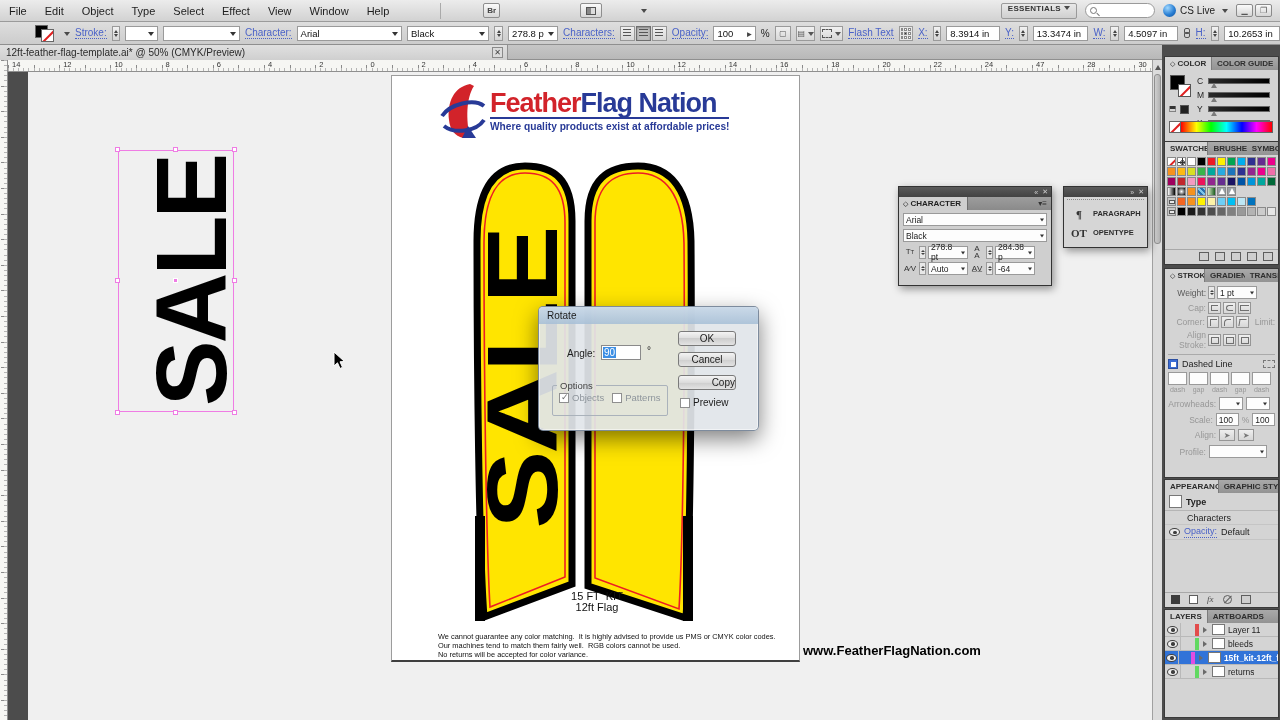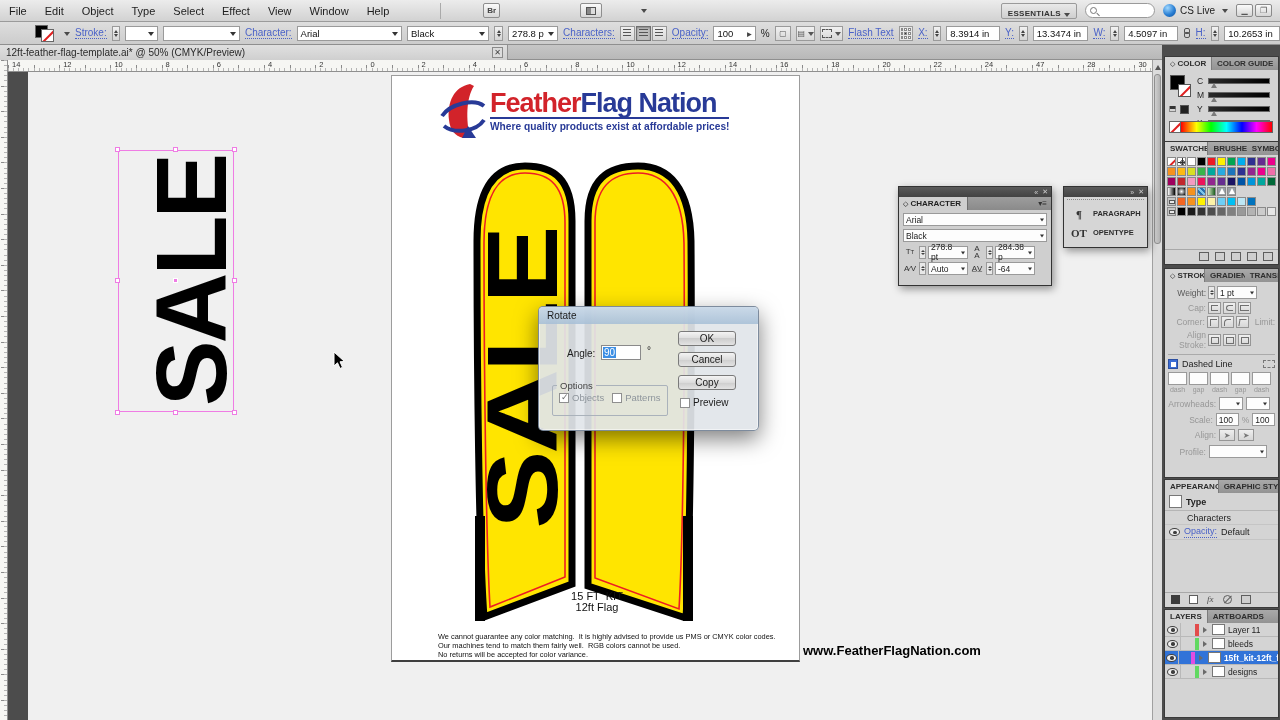--- a/index.html
+++ b/index.html
@@ -7,21 +7,21 @@
   body { font-family:"Liberation Sans","DejaVu Sans",sans-serif; background:#4c4c4c; position:relative; font-size:10px; color:#222; }
   .abs { position:absolute; }
 
   
   #menubar { left:0; top:0; width:1280px; height:22px; background:linear-gradient(#ececec,#d2d2d2); border-bottom:1px solid #9b9b9b; display:flex; align-items:center; z-index:40;gap:36px;}
   .menu-item { padding:0 9px; font-size:11px; color:#1d1d1d; line-height:22px; cursor:default; }
   .mb-sep { width:1px; height:16px; background:#aaa; margin:0 6px; }
   .mini-btn { height:15px; border:1px solid #8e8e8e; border-radius:2px; background:linear-gradient(#fafafa,#d8d8d8); display:flex; align-items:center; justify-content:center; font-size:8px; font-weight:bold; color:#444; padding:0 3px; }
   .dd-caret { width:0;height:0;border:3px solid transparent;border-top:4px solid #4a4a4a; margin-left:3px; transform:translateY(2px);}
   #mb-right { margin-left:auto; display:flex; align-items:center; gap:8px; padding-right:8px;}
-  #workspace-btn { border:1px solid #9a9a9a; border-radius:2px; background:linear-gradient(#e9e9e9,#cfcfcf); height:16px; padding:0 6px; display:flex; align-items:flex-end; font-size:8px; font-weight:bold; color:#333; letter-spacing:.3px;}
+  #workspace-btn { border:1px solid #9a9a9a; border-radius:2px; background:linear-gradient(#e9e9e9,#cfcfcf); height:16px; padding:0 6px; display:flex; align-items:flex-start; font-size:8px; font-weight:bold; color:#333; letter-spacing:.3px;}
   #search-box { width:70px; height:15px; background:#fff; border:1px solid #9a9a9a; border-radius:8px; display:flex; align-items:center; padding:0 4px;}
   .lens { width:7px;height:7px;border:1.4px solid #777;border-radius:50%;position:relative;}
   .lens::after{content:'';position:absolute;width:4px;height:1.4px;background:#777;left:5px;top:6px;transform:rotate(45deg);}
   #cslive { display:flex;align-items:center;gap:4px;font-size:10px;color:#222;}
   #cslive-orb{width:13px;height:13px;border-radius:50%;background:radial-gradient(circle at 35% 30%,#9fd8ff,#2a7fd4 55%,#0b4e9b);}
   .winctl{width:17px;height:13px;border:1px solid #8a8a8a;background:linear-gradient(#fbfbfb,#d5d5d5);border-radius:2px;display:flex;align-items:center;justify-content:center;font-size:8px;color:#555;}
 
   
   #controlbar { left:0; top:22px; width:1280px; height:23px; background:linear-gradient(#dedede,#cccccc); border-bottom:1px solid #8f8f8f; display:flex; align-items:center; gap:5px; padding-left:35px; z-index:40;}
   .blue-label { color:#4a62c8; font-size:10px; border-bottom:1px dotted #4a62c8; line-height:11px; white-space:nowrap; cursor:pointer;}
@@ -736,21 +736,21 @@
           <span class="lname">15ft_kit-12ft_f...</span>
         </div>
         <div class="lrow">
           <span style="display: flex; align-items: center; justify-content: center; width: 15px;">
             <span class="eye"></span>
           </span>
           <span class="cell-div" style="width: 13px;"></span>
           <span class="chip" style="background: rgb(98, 217, 98);"></span>
           <span class="tri"></span>
           <span class="thumb"></span>
-          <span class="lname">designs</span>
+          <span class="lname">returns</span>
         </div>
       </div>
   </div>
 </div>
 
 <div id="char-float" class="abs">
   <div class="float-head">
     <span>«</span>
     <span>✕</span>
   </div>
@@ -835,21 +835,21 @@
   <div id="rotate-title">
     <span>Rotate</span>
   </div>
   <span id="dlg-angle-label">Angle:</span>
   <div id="dlg-angle-field">
     <span id="dlg-angle-value">90</span>
   </div>
   <span id="dlg-degree">°</span>
   <div class="dlg-btn" style="top:24px;">OK</div>
   <div class="dlg-btn" style="top:45px;">Cancel</div>
-  <div class="dlg-btn" style="top:68px;">Copy</div>
+  <div class="dlg-btn" style="top:68px;text-align:right;">Copy</div>
   <fieldset id="dlg-options">
     <legend>Options</legend>
     <div style="display:flex;gap:8px;padding:1px 6px;">
       <label class="dlg-cb-row">
         <span class="cb checked"></span>
         <span>Objects</span>
       </label>
       <label class="dlg-cb-row">
         <span class="cb"></span>
         <span>Patterns</span>

